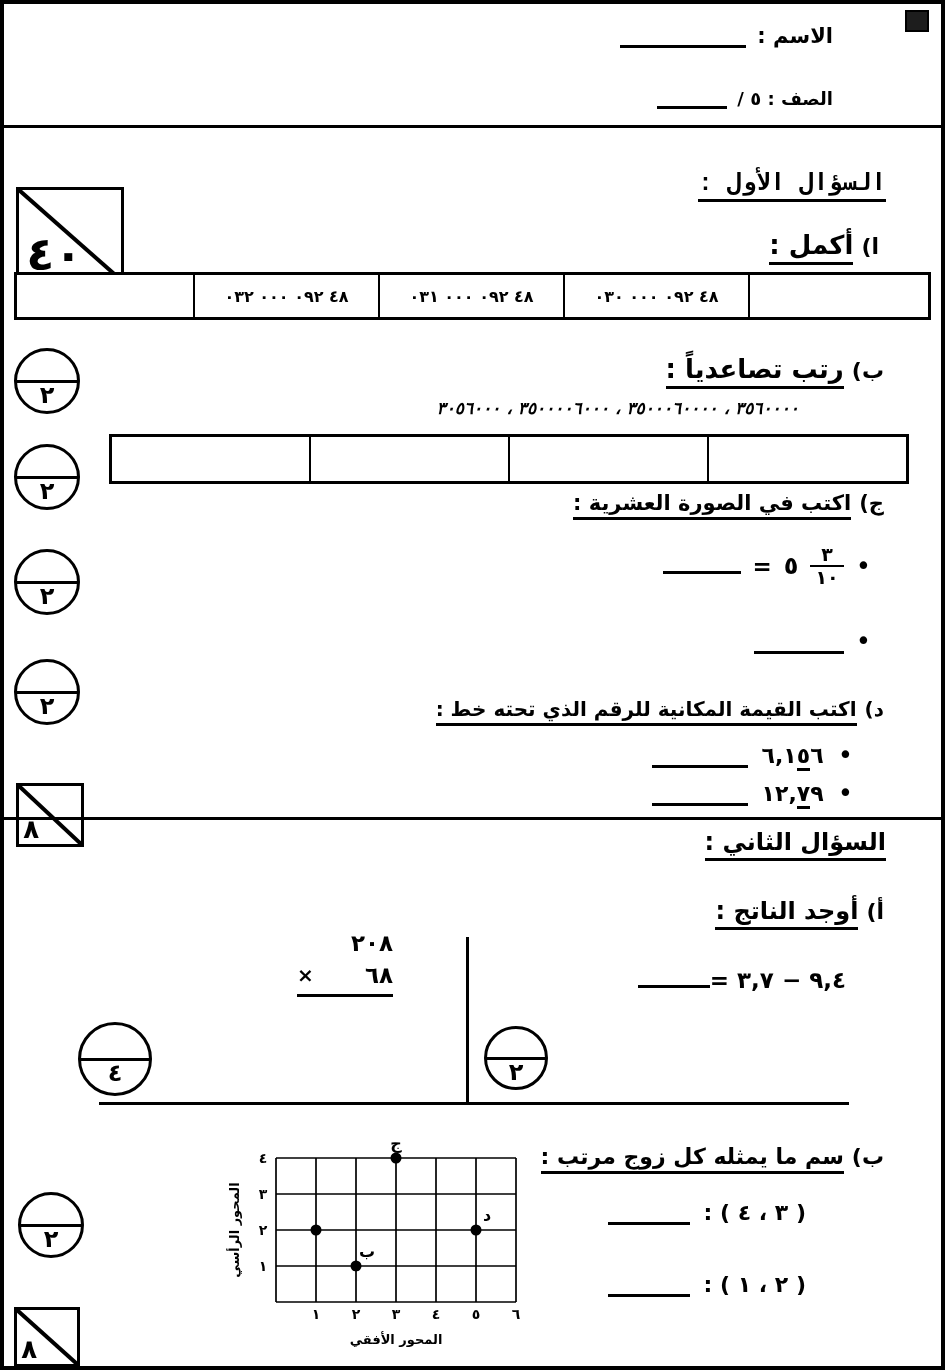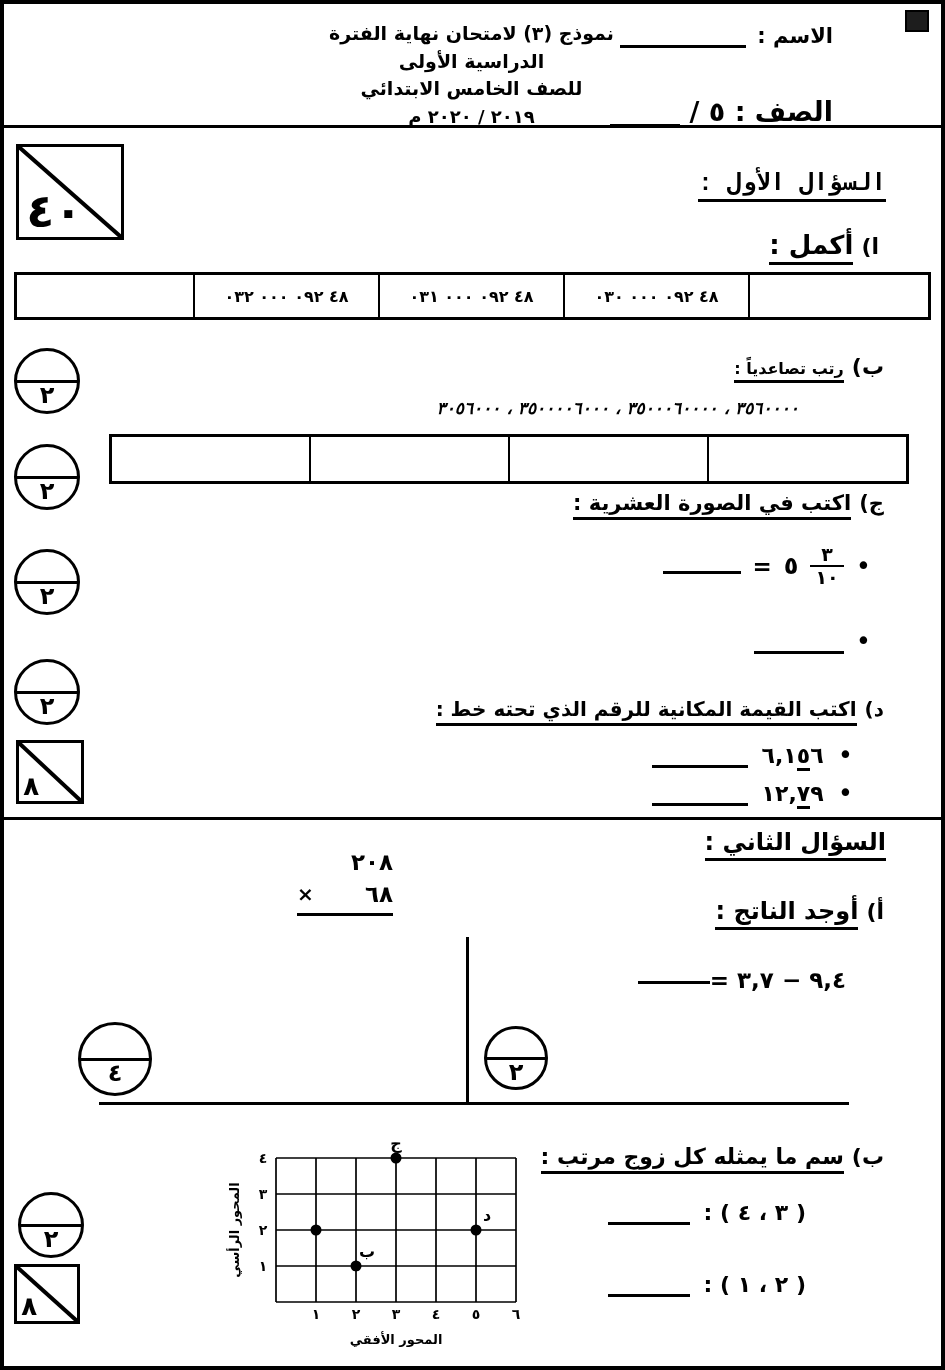--- a/index.html
+++ b/index.html
@@ -15,21 +15,21 @@
   .blank { border-bottom:3px solid #000; display:inline-block; height:1.05em; }
   .row { display:flex; align-items:center; }
   .bullet { font-size:26px; line-height:1; }
 
   
   .mark-circle { position:absolute; border:3px solid #000; border-radius:50%; background:#fff; }
   .mc-line { position:absolute; left:-2px; right:-2px; top:calc(50% - 1px); border-top:3px solid #000; }
   .mc-num { position:absolute; left:0; right:0; top:51%; text-align:center; font-weight:bold; font-size:24px; line-height:1.1; }
 
   
-  .score-box { position:absolute; border:3px solid #000; background:#fff; }
+  .score-box { position:absolute; border:3px solid #000; background:#fff;margin-top:43px; }
   .score-box svg { position:absolute; inset:0; width:100%; height:100%; }
   .sb-num { position:absolute; left:7%; bottom:0; font-weight:bold; line-height:1.1; }
 
   .table { position:absolute; display:flex; direction:rtl; border:3px solid #000; background:#fff; }
   .cell { border-left:2.5px solid #000; display:flex; align-items:center; justify-content:center;
           font-weight:bold; font-size:16px; letter-spacing:2px; }
   .cell:last-child { border-left:none; }
 
   .frac { display:inline-flex; flex-direction:column; align-items:center; font-weight:bold;
           font-size:19px; line-height:1.1; }
@@ -47,29 +47,24 @@
 <div class="page">
 
   <div class="abs" style="right:12px; top:6px; width:24px; height:22px; background:#1d1d1d; border:2px solid #000;"></div>
 
   <div class="abs rtl row" style="right:108px; top:20px; gap:11px; align-items:flex-end;">
     <span class="b" style="font-size:21px;">الاسم :</span>
     <span class="blank" style="width:126px;"></span>
   </div>
 
   <div class="abs rtl row" style="right:108px; top:84px; gap:10px; align-items:flex-end;">
-    <span class="b" style="font-size:27px;margin-top:8px;">الصف : ٥ /</span>
+    <span class="b" style="font-size:18px;">الصف : ٥ /</span>
     <span class="blank" style="width:70px;"></span>
   </div>
 
-  <div class="abs rtl" style="left:295px; top:16px; width:345px; text-align:center;">
-    <div class="b" style="font-size:19px; line-height:1.45;">نموذج (٣) لامتحان نهاية الفترة الدراسية الأولى</div>
-    <div class="b" style="font-size:19px; line-height:1.45;">للصف الخامس الابتدائي</div>
-    <div class="b" style="font-size:18px; line-height:1.5;">٢٠١٩ / ٢٠٢٠ م</div>
-  </div>
 
   <div class="hline" style="left:0; right:0; top:121px;"></div>
 
   <div class="score-box" style="left:12px; top:140px; width:108px; height:96px;">
     <svg viewBox="0 0 100 100" preserveAspectRatio="none">
       <line x1="0" y1="0" x2="100" y2="100" stroke="#000" stroke-width="4" vector-effect="non-scaling-stroke"></line>
     </svg>
     <span class="sb-num" style="font-size:46px;">٤٠</span>
   </div>
 
@@ -90,21 +85,21 @@
     <div class="cell" style="flex:1;"></div>
   </div>
 
   <div class="mark-circle" style="left:10px; top:344px; width:66px; height:66px;">
     <div class="mc-line"></div>
     <span class="mc-num">٢</span>
   </div>
 
   <div class="abs rtl row" style="right:57px; top:350px; gap:8px; align-items:baseline;">
     <span class="b" style="font-size:22px;">ب)</span>
-    <span class="b u" style="font-size:16px;">رتب تصاعدياً :</span>
+    <span class="b u" style="font-size:26px;">رتب تصاعدياً :</span>
   </div>
 
   <div class="abs rtl b" style="left:130px; top:394px; width:665px; text-align:right; font-size:17px; letter-spacing:2px;font-style:italic;">٣٥٦٠٠٠٠ ، ٣٥٠٠٠٦٠٠٠٠ ، ٣٥٠٠٠٠٦٠٠٠ ، ٣٠٥٦٠٠٠</div>
 
   <div class="table" style="left:105px; top:430px; width:800px; height:50px;">
     <div class="cell" style="flex:1;"></div>
     <div class="cell" style="flex:1;"></div>
     <div class="cell" style="flex:1;"></div>
     <div class="cell" style="flex:1;"></div>
   </div>
@@ -173,32 +168,32 @@
 
   <div class="abs rtl" style="right:55px; top:824px;">
     <span class="b u" style="font-size:24px;">السؤال الثاني :</span>
   </div>
 
   <div class="abs rtl row" style="right:57px; top:893px; gap:8px; align-items:baseline;">
     <span class="b" style="font-size:22px;">أ)</span>
     <span class="b u" style="font-size:24px;">أوجد الناتج :</span>
   </div>
 
-  <div class="abs" style="left:293px; top:845px; width:96px;">
+  <div class="abs" style="left:293px; top:926px; width:96px;">
     <div class="b num" style="font-size:23px; letter-spacing:11px; text-align:right;">٢٠٨</div>
     <div class="row" style="justify-content:space-between; margin-top:6px;">
       <span class="b" style="font-size:20px;">×</span>
       <span class="b num" style="font-size:23px; letter-spacing:11px;">٦٨</span>
     </div>
     <div style="border-top:3px solid #000; margin-top:6px;"></div>
   </div>
 
   <div class="vline" style="left:462px; top:933px; height:165px;"></div>
 
-  <div class="abs rtl row" style="right:95px; top:963px; align-items:flex-start;">
+  <div class="abs rtl row" style="right:95px; top:963px; align-items:center;">
     <span class="b rtl" style="font-size:23px;">٩,٤ − ٣,٧ =</span>
     <span class="blank" style="width:72px;"></span>
   </div>
 
   <div class="mark-circle" style="left:480px; top:1022px; width:64px; height:64px;">
     <div class="mc-line"></div>
     <span class="mc-num">٢</span>
   </div>
 
   <div class="mark-circle" style="left:74px; top:1018px; width:74px; height:74px;">

